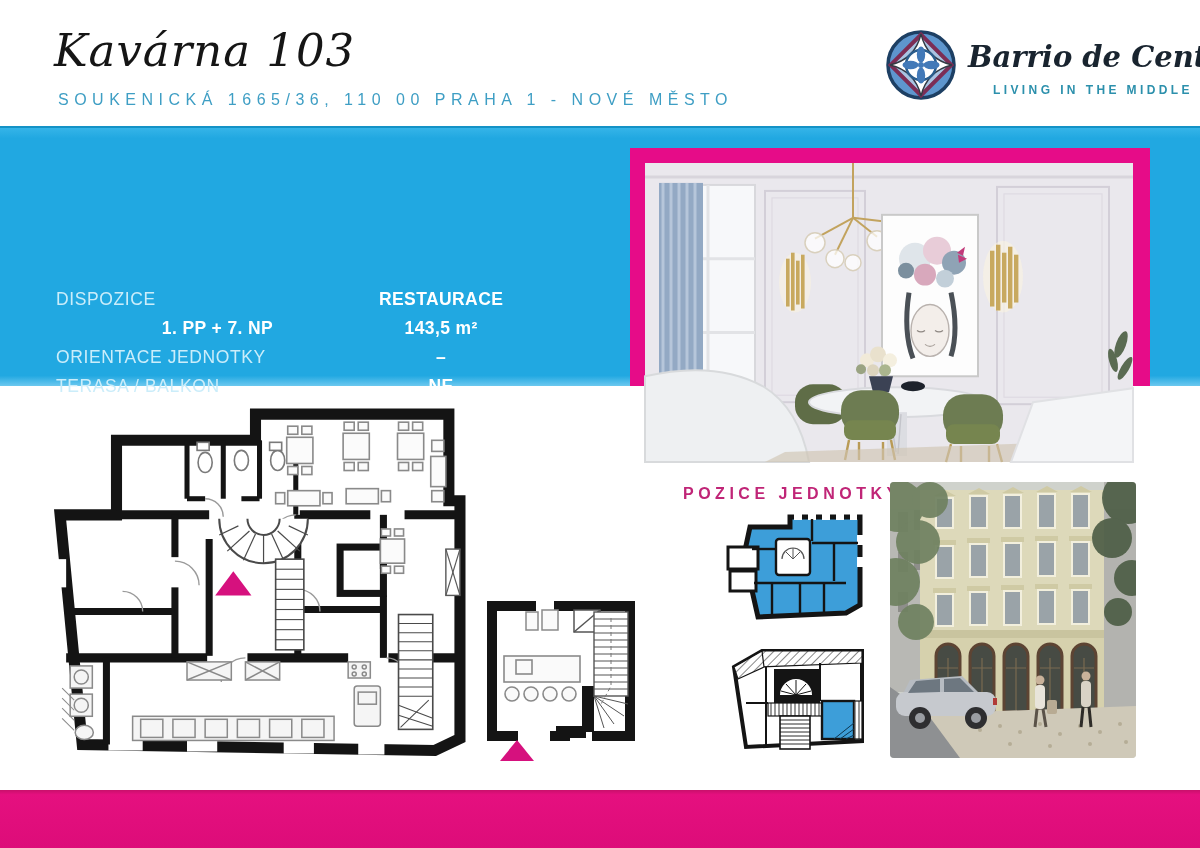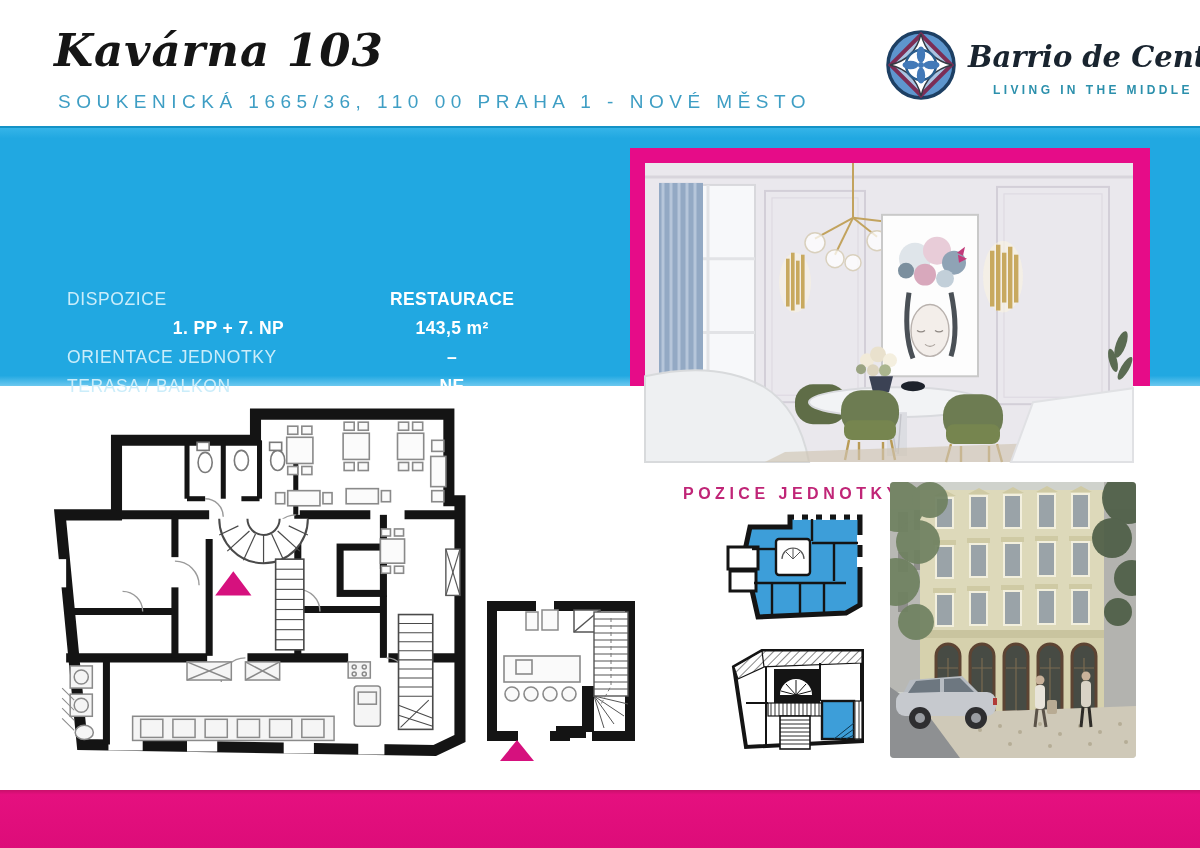--- a/index.html
+++ b/index.html
@@ -14,43 +14,43 @@
   html,body{margin:0;padding:0;background:#888;}
   .page{
     position:relative;width:1200px;height:848px;background:#ffffff;
     margin:0 auto;overflow:hidden;
     font-family:"Liberation Sans",sans-serif;
   }
   .abs{position:absolute;}
   
   .title{
     left:54px;top:24px;font-family:"DejaVu Serif",serif;font-style:italic;
-    font-weight:700;font-size:45px;color:#151515;letter-spacing:1px;
+    font-weight:400;font-size:45px;color:#151515;letter-spacing:1px;
   }
   .address{
-    left:58px;top:91px;font-size:19px;font-weight:500;letter-spacing:5.5px;
+    left:58px;top:91px;font-size:16px;font-weight:500;letter-spacing:5.5px;
     color:var(--accent-teal);
   }
   .brand-logo{left:884px;top:28px;width:74px;height:74px;}
   .brand-name{
     left:968px;top:40px;font-family:"DejaVu Serif",serif;font-style:italic;
     font-weight:700;font-size:29px;color:#19242f;white-space:nowrap;
   }
   .brand-tagline{
     left:993px;top:83px;font-size:12px;font-weight:700;letter-spacing:3.4px;
     color:#2C90AC;white-space:nowrap;
   }
   
   .blue-band{
     left:0;top:126px;width:1200px;height:260px;
     background:linear-gradient(180deg,#35b4e8 0%,var(--brand-blue) 4%,var(--brand-blue) 96%,#6cc8ef 100%);
     border-top:2px solid #1492c6;box-sizing:border-box;
   }
   .info-grid{
-    left:67px;top:163px;display:grid;grid-template-columns:323px auto;
+    left:56px;top:163px;display:grid;grid-template-columns:323px auto;
     row-gap:11.5px;font-size:17.5px;line-height:17.5px;
   }
   .info-label{color:#CBEDFA;font-weight:500;letter-spacing:.6px;}
   .info-value{color:#ffffff;font-weight:700;letter-spacing:.4px;text-align:center;}
   
   .photo-frame{left:630px;top:148px;width:520px;height:238px;background:var(--brand-magenta);}
   .interior-photo{left:645px;top:163px;width:488px;height:299px;}
   .interior-photo svg{display:block;width:100%;height:100%;}
   
   .main-plan{left:46px;top:398px;width:418px;height:370px;}

